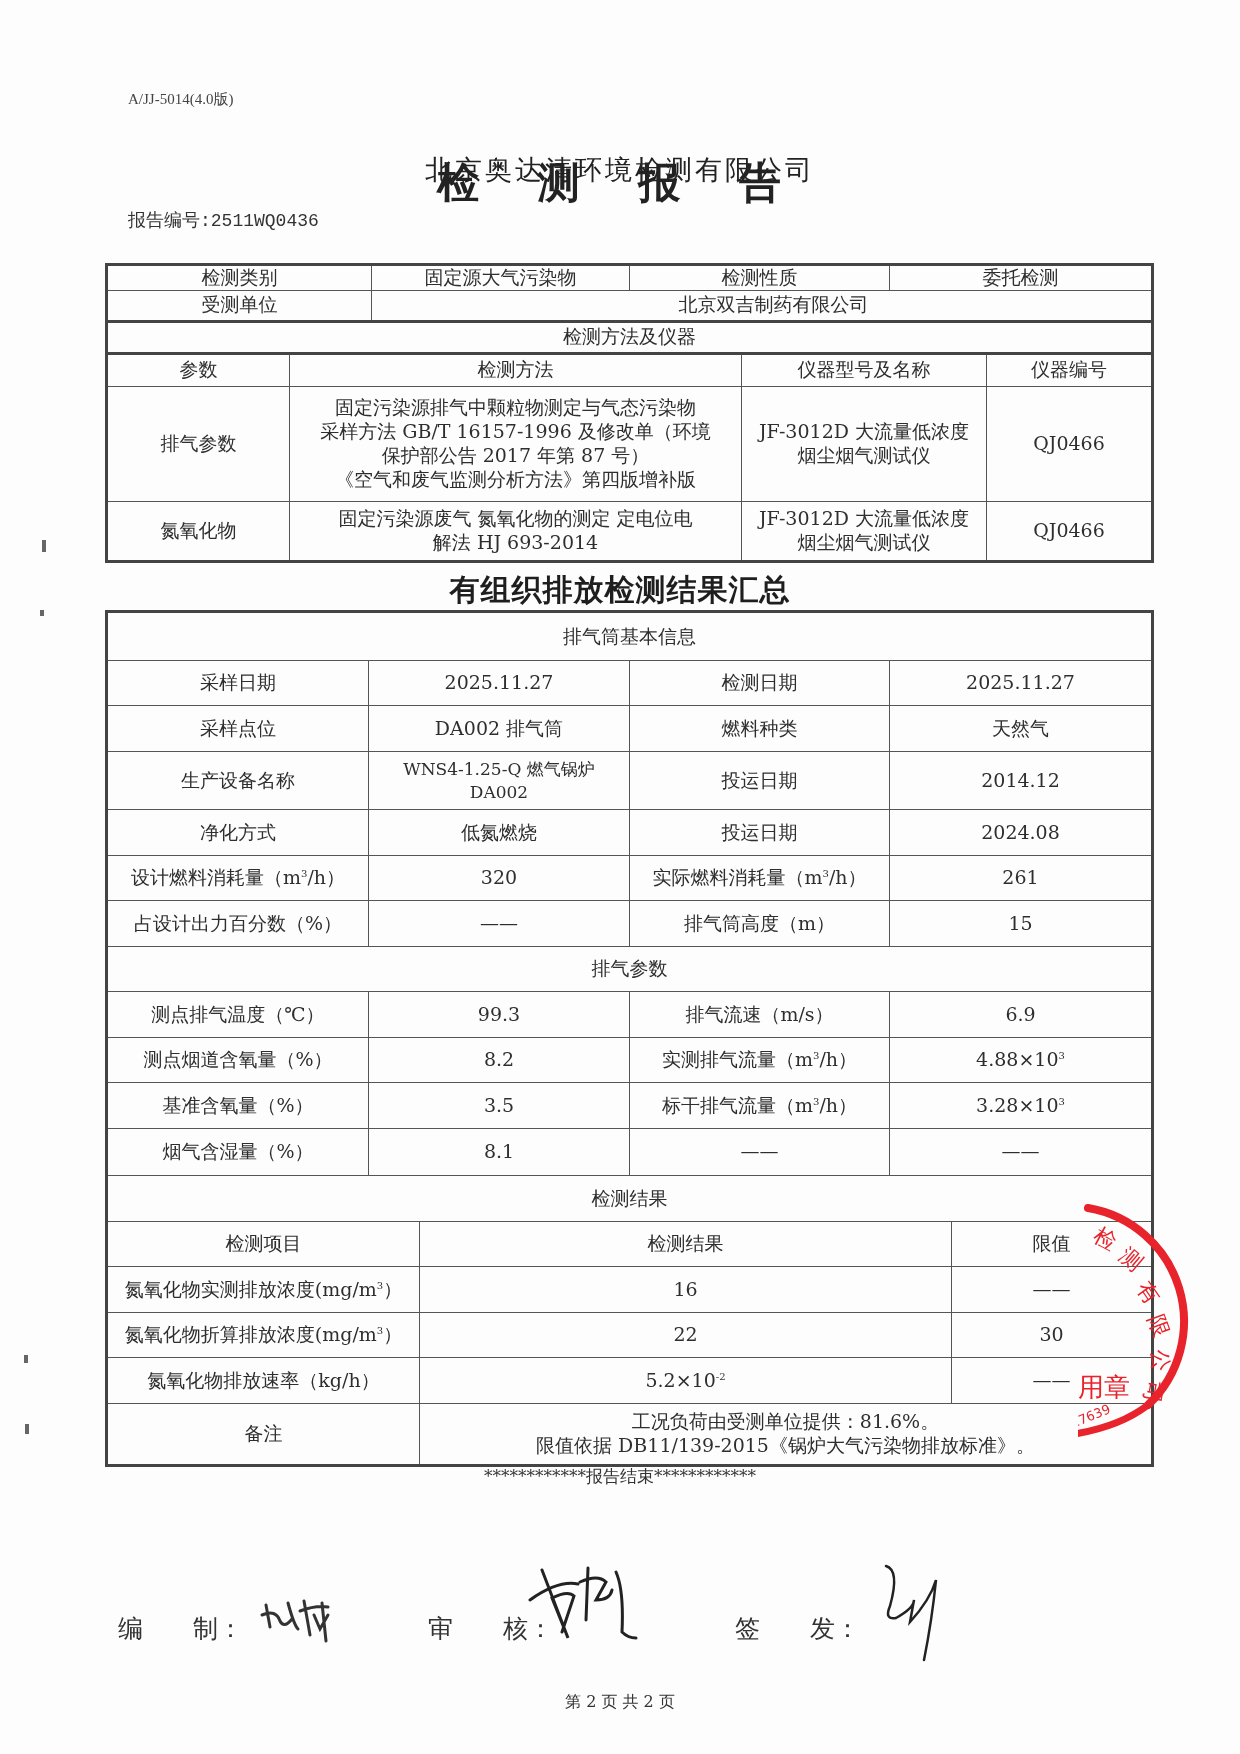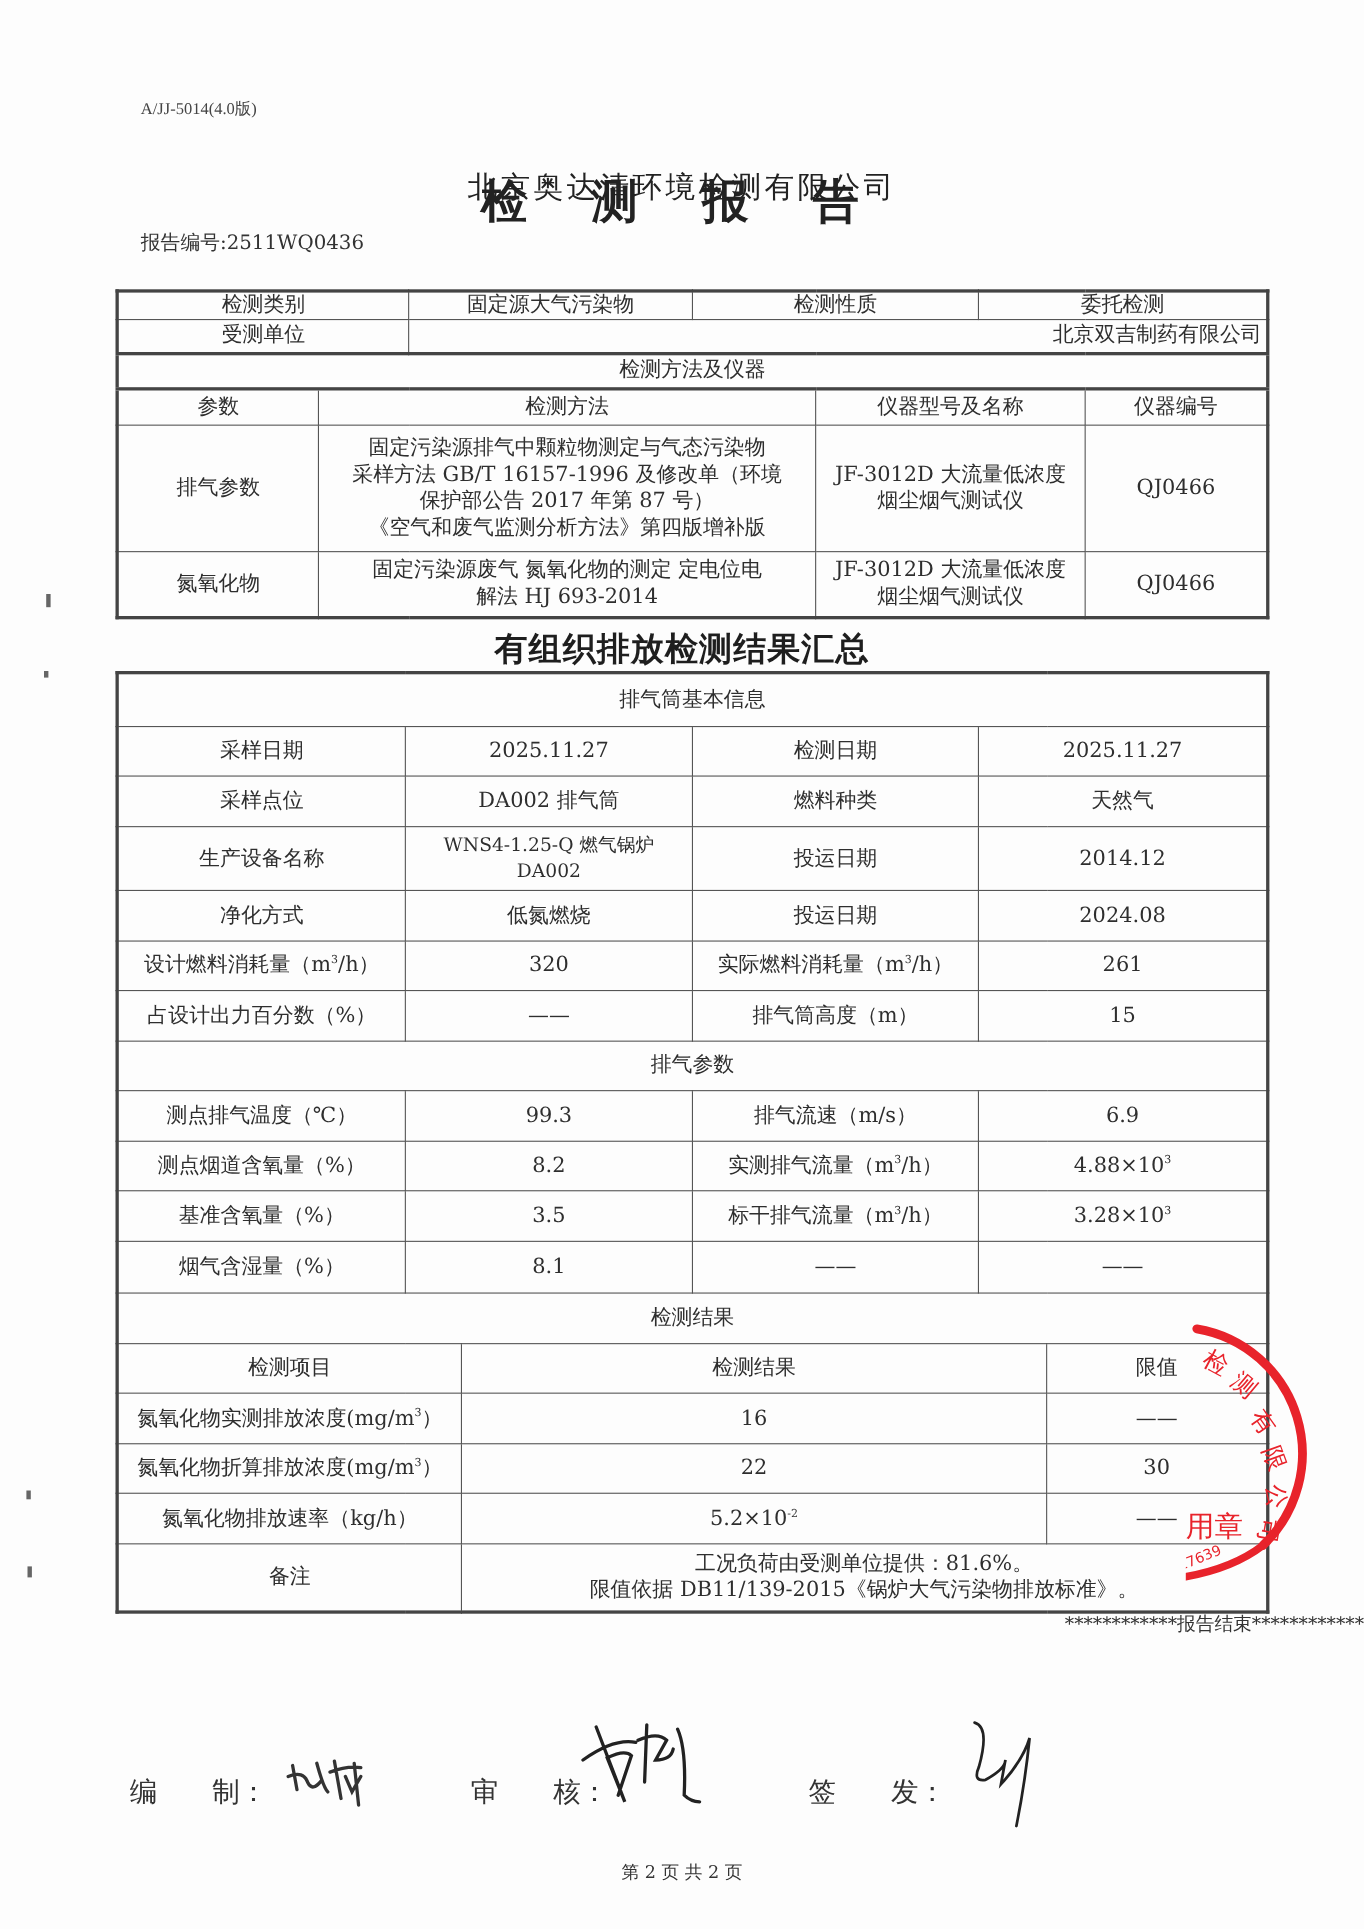--- a/index.html
+++ b/index.html
@@ -6,37 +6,37 @@
   body {
     width:1240px; height:1754px; position:relative; overflow:hidden;
     background:#fdfdfd;
     font-family:"DejaVu Serif","Liberation Serif",serif;
     color:#2a2a2a;
   }
   .abs { position:absolute; }
   .form-code { left:128px; top:90px; font-size:15px; font-family:"Liberation Serif","DejaVu Serif",serif; color:#444; }
   .company { left:0; width:1240px; top:116px; text-align:center; font-size:27px; letter-spacing:3px; color:#222; font-family:"DejaVu Sans","Liberation Sans",sans-serif;margin-top:36px; }
   .doc-title { left:0; width:1240px; top:155px; text-align:center; font-size:42px; letter-spacing:22px; font-weight:bold; color:#222; }
-  .report-no { left:128px; top:208px; font-size:18px; color:#333; }
+  .report-no { left:128px; top:208px; font-size:18px; color:#333;font-family:Liberation Mono, monospace; }
 
   table.grid { position:absolute; border-collapse:collapse; table-layout:fixed; }
   table.grid td {
     border:1.5px solid #555;
     text-align:center; vertical-align:middle;
     font-size:19px; line-height:1.25; padding:0 4px; color:#2e2e2e;
     overflow:hidden;
   }
   table.grid { border:3px solid #444; }
   sup { font-size:10px; vertical-align:super; line-height:0; }
 
   .t1 { left:105px; top:263px; width:1046px; }
   .t2 { left:105px; top:610px; width:1046px; }
 
   .summary-title { left:0; width:1240px; top:570px; text-align:center; font-size:30px; font-weight:bold; color:#1e1e1e; letter-spacing:1px; font-family:"DejaVu Sans","Liberation Sans",sans-serif; }
-  .end-mark { left:0; width:1240px; top:1465px; text-align:right; font-size:17px; color:#333; }
+  .end-mark { left:0; width:1240px; top:1465px; text-align:center; font-size:17px; color:#333; }
 
   .sig-label { top:1612px; font-size:25px; color:#333; }
   .sig { top:1585px; }
   .page-no { left:0; width:1240px; top:1656px; text-align:center; font-size:16px; color:#333;margin-top:36px; }
 
   .seal { left:1078px; top:1200px; width:200px; height:240px; }
   .margin-mark { width:4px; background:#666; }
 </style>
 </head>
 <body>
@@ -58,21 +58,21 @@
   </colgroup>
   <tbody>
       <tr style="height:16px">
     <td colspan="2">检测类别</td>
     <td>固定源大气污染物</td>
     <td colspan="2">检测性质</td>
     <td colspan="2">委托检测</td>
   </tr>
   <tr style="height:31px">
     <td colspan="2">受测单位</td>
-    <td colspan="5" style="text-align:right;padding-left:28px">北京双吉制药有限公司</td>
+    <td colspan="5" style="text-align:center;padding-left:28px">北京双吉制药有限公司</td>
   </tr>
   <tr style="height:32px">
     <td colspan="7" style="border-top:3px solid #444">检测方法及仪器</td>
   </tr>
   <tr style="height:33px">
     <td style="border-top:3px solid #444">参数</td>
     <td colspan="3" style="border-top:3px solid #444">检测方法</td>
     <td colspan="2" style="border-top:3px solid #444">仪器型号及名称</td>
     <td style="border-top:3px solid #444">仪器编号</td>
   </tr>

